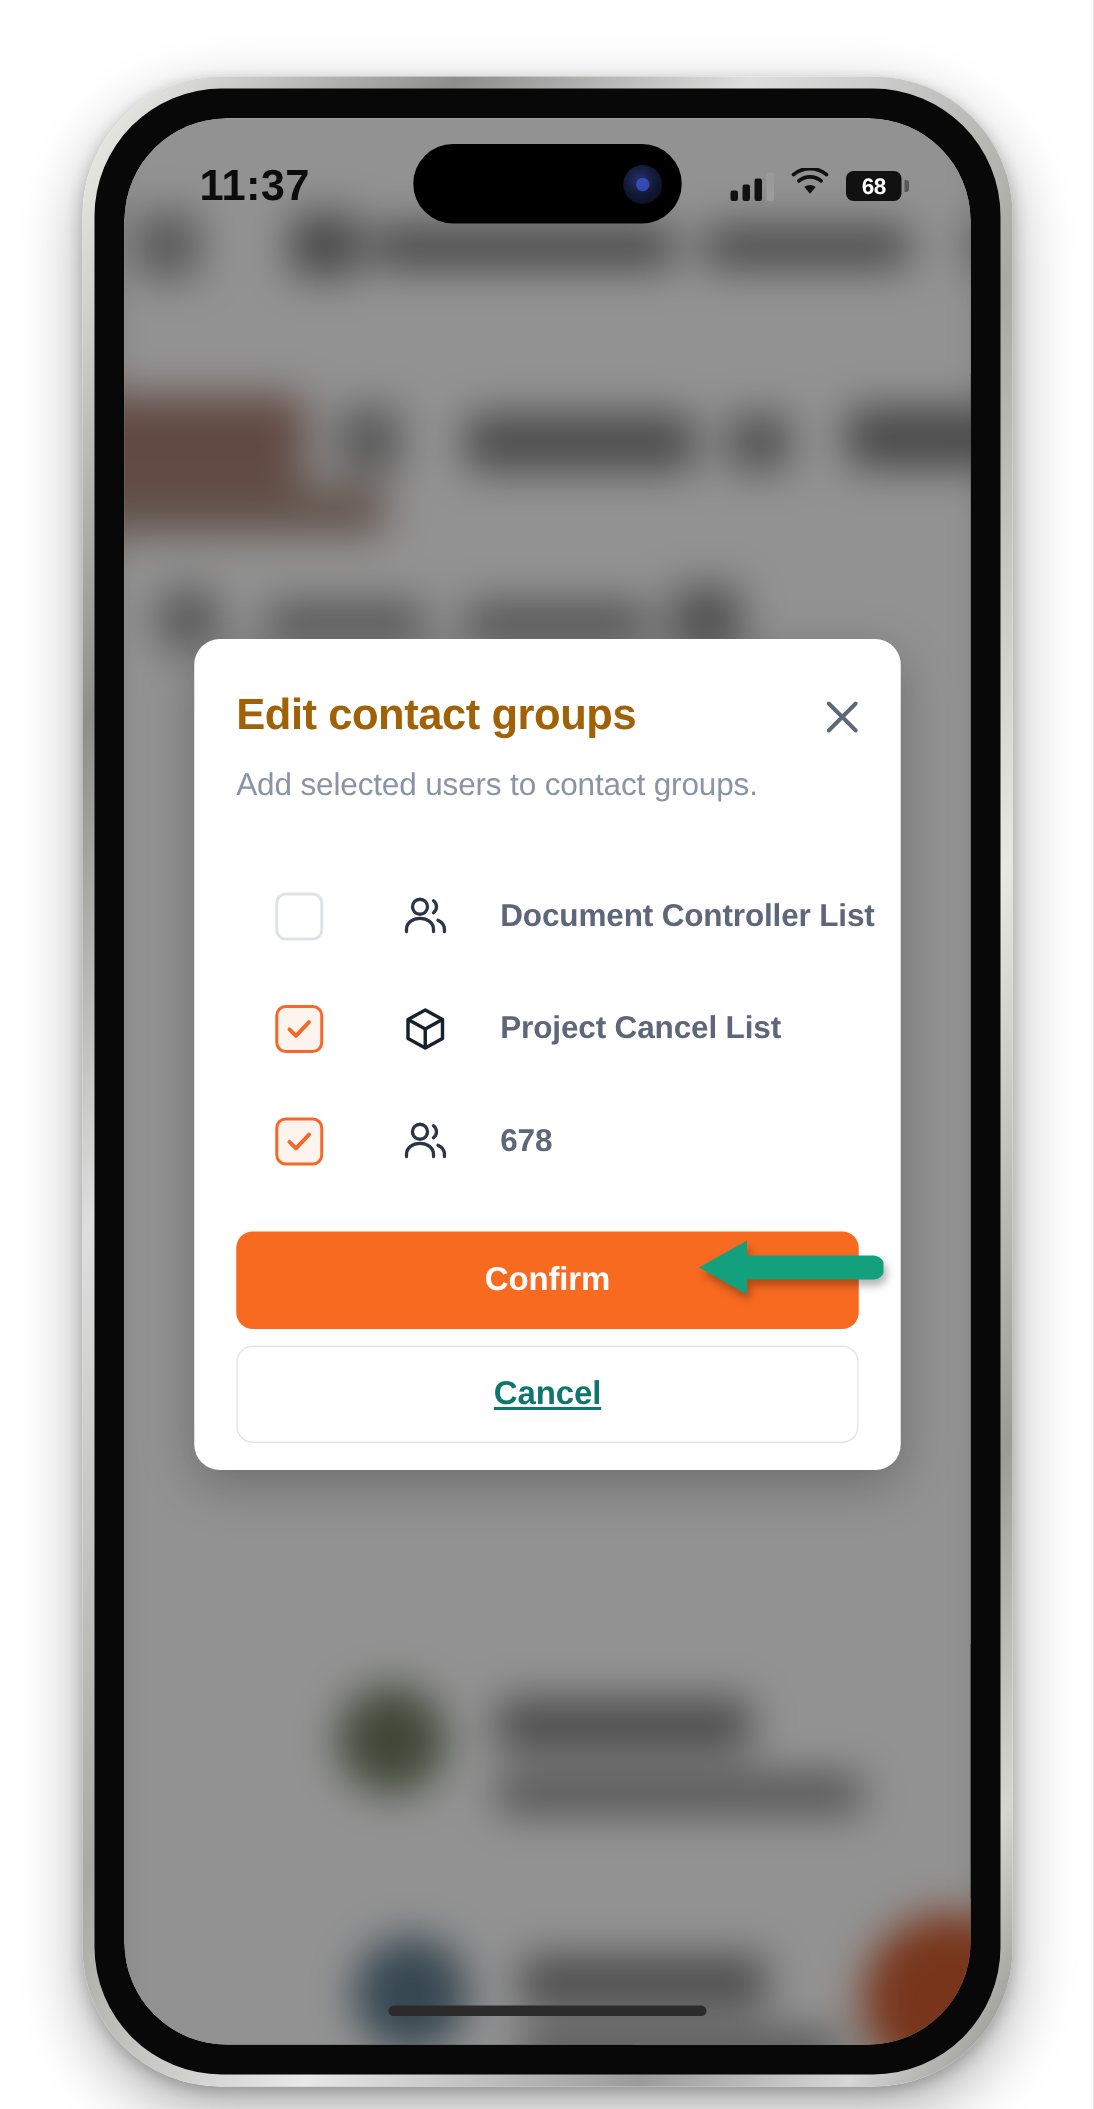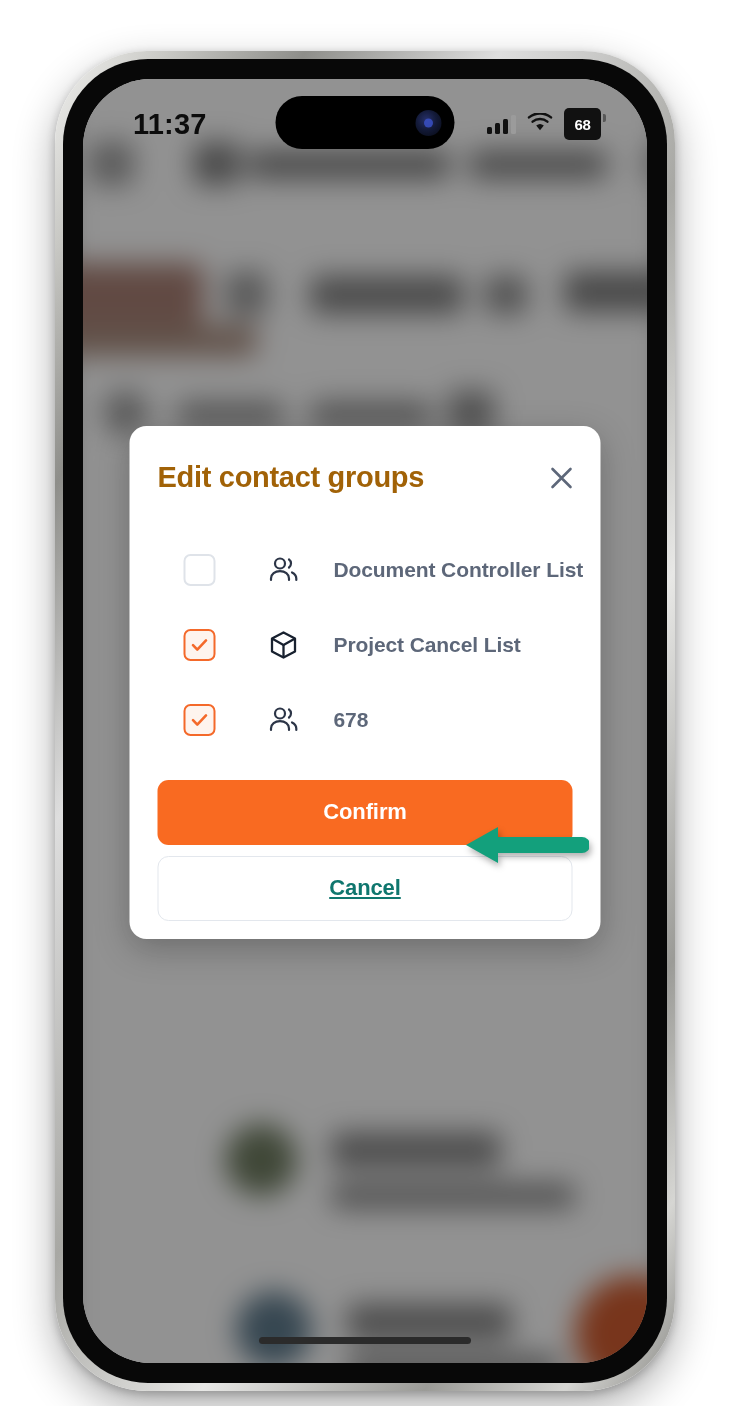--- a/index.html
+++ b/index.html
@@ -119,21 +119,21 @@
   }
   .sig-bars { display: flex; align-items: flex-end; gap: 3px; height: 20px; }
   .sig-bars i { display: block; width: 5px; border-radius: 1.5px; background: #111; }
   .sig-bars i:nth-child(1) { height: 7px; }
   .sig-bars i:nth-child(2) { height: 11px; }
   .sig-bars i:nth-child(3) { height: 15px; }
   .sig-bars i:nth-child(4) { height: 19px; background: #9b9b9b; }
 
   .battery {
     position: relative;
-    width: 37px; height: 32px;
+    width: 37px; height: 20px;
     border-radius: 5px;
     background: #111;
     display: flex; align-items: center; justify-content: center;
   }
   .battery::after {
     content: "";
     position: absolute;
     right: -5px; top: 6px;
     width: 3px; height: 8px;
     border-radius: 0 2px 2px 0;
@@ -395,20 +395,21 @@
         </div>
 
         <div class="island">
           <div class="island-cam"></div>
         </div>
 
         <div class="modal">
 
           <div class="modal-header">
             <div class="modal-title">Edit contact groups</div>
+            <div class="modal-subtitle">Add selected users to contact groups.</div>
             <div class="modal-close">
               <span>
                 <svg width="26" height="26" viewBox="0 0 26 26">
                   <path d="M4 4 L22 22 M22 4 L4 22" stroke="#5d6779" stroke-width="2.6" stroke-linecap="round"></path>
                 </svg>
               </span>
             </div>
           </div>
 
           <div class="group-list">

